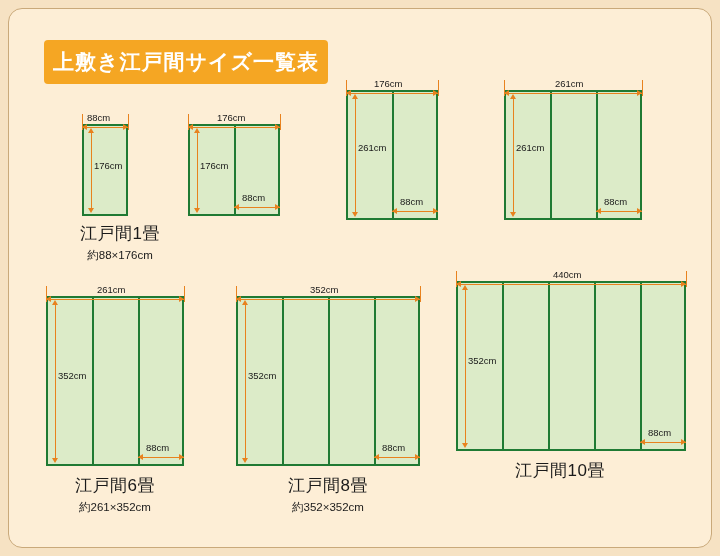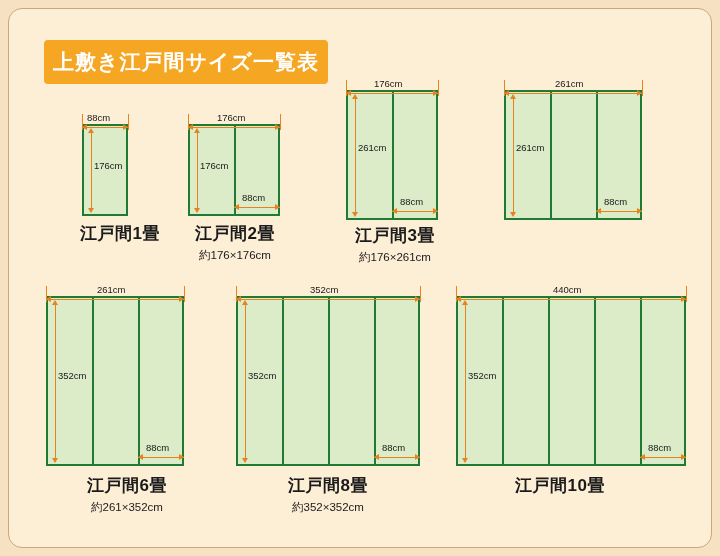--- a/index.html
+++ b/index.html
@@ -91,21 +91,21 @@
     white-space:nowrap;
     font-family:"Liberation Sans","DejaVu Sans",sans-serif;
   }
   .caption{
     position:absolute;
     text-align:center;
     white-space:nowrap;
   }
   .cap-main{
     font-size:17px;
-    font-weight:bold;
+    font-weight:normal;
     color:#1a1a1a;
     letter-spacing:0.5px;
   }
   .cap-sub{
     font-size:11.5px;
     color:#1a1a1a;
     margin-top:3px;
   }
 </style>
 </head>
@@ -127,20 +127,21 @@
     <div class="tick-v" style="left:22px;top:4px;height:16px;"></div>
     <div class="tick-v" style="left:68px;top:4px;height:16px;"></div>
     <div class="dlabel" style="left:27px;top:2px;">88cm</div>
 
     <div class="dim-v" style="left:31px;top:22px;height:78px;"></div>
     <div class="arrow arr-u" style="left:28px;top:18px;"></div>
     <div class="arrow arr-d" style="left:28px;top:98px;"></div>
     <div class="dlabel" style="left:34px;top:50px;">176cm</div>
     <div class="caption" style="left:0;top:112px;width:120px;">
       <div class="cap-main">江戸間1畳</div>
+      <div class="cap-sub">約88×176cm</div>
     </div>
   </div>
 
   <div class="fig" style="left:170px;top:110px;width:140px;height:140px;">
     <div class="mat" style="left:18px;top:14px;width:92px;height:92px;"></div>
     <div class="vline" style="left:64px;top:14px;height:92px;"></div>
 
     <div class="dim-h" style="left:18px;top:17px;width:92px;"></div>
     <div class="arrow arr-l" style="left:18px;top:14px;"></div>
     <div class="arrow arr-r" style="left:105px;top:14px;"></div>
@@ -150,24 +151,20 @@
 
     <div class="dim-v" style="left:27px;top:22px;height:78px;"></div>
     <div class="arrow arr-u" style="left:24px;top:18px;"></div>
     <div class="arrow arr-d" style="left:24px;top:98px;"></div>
     <div class="dlabel" style="left:30px;top:50px;">176cm</div>
 
     <div class="dim-h" style="left:64px;top:97px;width:46px;"></div>
     <div class="arrow arr-l" style="left:64px;top:94px;"></div>
     <div class="arrow arr-r" style="left:105px;top:94px;"></div>
     <div class="dlabel" style="left:72px;top:82px;">88cm</div>
-    <div class="caption" style="left:0;top:112px;width:130px;">
-      <div class="cap-main">江戸間2畳</div>
-      <div class="cap-sub">約176×176cm</div>
-    </div>
   </div>
 
   <div class="fig" style="left:330px;top:72px;width:150px;height:180px;">
     <div class="mat" style="left:16px;top:18px;width:92px;height:130px;"></div>
     <div class="vline" style="left:62px;top:18px;height:130px;"></div>
 
     <div class="dim-h" style="left:16px;top:21px;width:92px;"></div>
     <div class="arrow arr-l" style="left:16px;top:18px;"></div>
     <div class="arrow arr-r" style="left:103px;top:18px;"></div>
     <div class="tick-v" style="left:16px;top:8px;height:16px;"></div>
@@ -176,24 +173,20 @@
 
     <div class="dim-v" style="left:25px;top:26px;height:116px;"></div>
     <div class="arrow arr-u" style="left:22px;top:22px;"></div>
     <div class="arrow arr-d" style="left:22px;top:140px;"></div>
     <div class="dlabel" style="left:28px;top:70px;">261cm</div>
 
     <div class="dim-h" style="left:62px;top:139px;width:46px;"></div>
     <div class="arrow arr-l" style="left:62px;top:136px;"></div>
     <div class="arrow arr-r" style="left:103px;top:136px;"></div>
     <div class="dlabel" style="left:70px;top:124px;">88cm</div>
-    <div class="caption" style="left:0;top:152px;width:130px;">
-      <div class="cap-main">江戸間3畳</div>
-      <div class="cap-sub">約176×261cm</div>
-    </div>
   </div>
 
   <div class="fig" style="left:490px;top:72px;width:180px;height:180px;">
     <div class="mat" style="left:14px;top:18px;width:138px;height:130px;"></div>
     <div class="vline" style="left:60px;top:18px;height:130px;"></div>
     <div class="vline" style="left:106px;top:18px;height:130px;"></div>
 
     <div class="dim-h" style="left:14px;top:21px;width:138px;"></div>
     <div class="arrow arr-l" style="left:14px;top:18px;"></div>
     <div class="arrow arr-r" style="left:147px;top:18px;"></div>
@@ -226,21 +219,21 @@
 
     <div class="dim-v" style="left:25px;top:26px;height:156px;"></div>
     <div class="arrow arr-u" style="left:22px;top:22px;"></div>
     <div class="arrow arr-d" style="left:22px;top:180px;"></div>
     <div class="dlabel" style="left:28px;top:92px;">352cm</div>
 
     <div class="dim-h" style="left:108px;top:179px;width:46px;"></div>
     <div class="arrow arr-l" style="left:108px;top:176px;"></div>
     <div class="arrow arr-r" style="left:149px;top:176px;"></div>
     <div class="dlabel" style="left:116px;top:164px;">88cm</div>
-    <div class="caption" style="left:12px;top:196px;width:170px;">
+    <div class="caption" style="left:0;top:196px;width:170px;">
       <div class="cap-main">江戸間6畳</div>
       <div class="cap-sub">約261×352cm</div>
     </div>
   </div>
 
   <div class="fig" style="left:220px;top:278px;width:230px;height:250px;">
     <div class="mat" style="left:16px;top:18px;width:184px;height:170px;"></div>
     <div class="vline" style="left:62px;top:18px;height:170px;"></div>
     <div class="vline" style="left:108px;top:18px;height:170px;"></div>
     <div class="vline" style="left:154px;top:18px;height:170px;"></div>
@@ -260,21 +253,21 @@
     <div class="dim-h" style="left:154px;top:179px;width:46px;"></div>
     <div class="arrow arr-l" style="left:154px;top:176px;"></div>
     <div class="arrow arr-r" style="left:195px;top:176px;"></div>
     <div class="dlabel" style="left:162px;top:164px;">88cm</div>
     <div class="caption" style="left:0;top:196px;width:216px;">
       <div class="cap-main">江戸間8畳</div>
       <div class="cap-sub">約352×352cm</div>
     </div>
   </div>
 
-  <div class="fig" style="left:440px;top:278px;width:260px;height:250px;">
+  <div class="fig" style="left:440px;top:263px;width:260px;height:250px;">
     <div class="mat" style="left:16px;top:18px;width:230px;height:170px;"></div>
     <div class="vline" style="left:62px;top:18px;height:170px;"></div>
     <div class="vline" style="left:108px;top:18px;height:170px;"></div>
     <div class="vline" style="left:154px;top:18px;height:170px;"></div>
     <div class="vline" style="left:200px;top:18px;height:170px;"></div>
 
     <div class="dim-h" style="left:16px;top:21px;width:230px;"></div>
     <div class="arrow arr-l" style="left:16px;top:18px;"></div>
     <div class="arrow arr-r" style="left:241px;top:18px;"></div>
     <div class="tick-v" style="left:16px;top:8px;height:16px;"></div>

